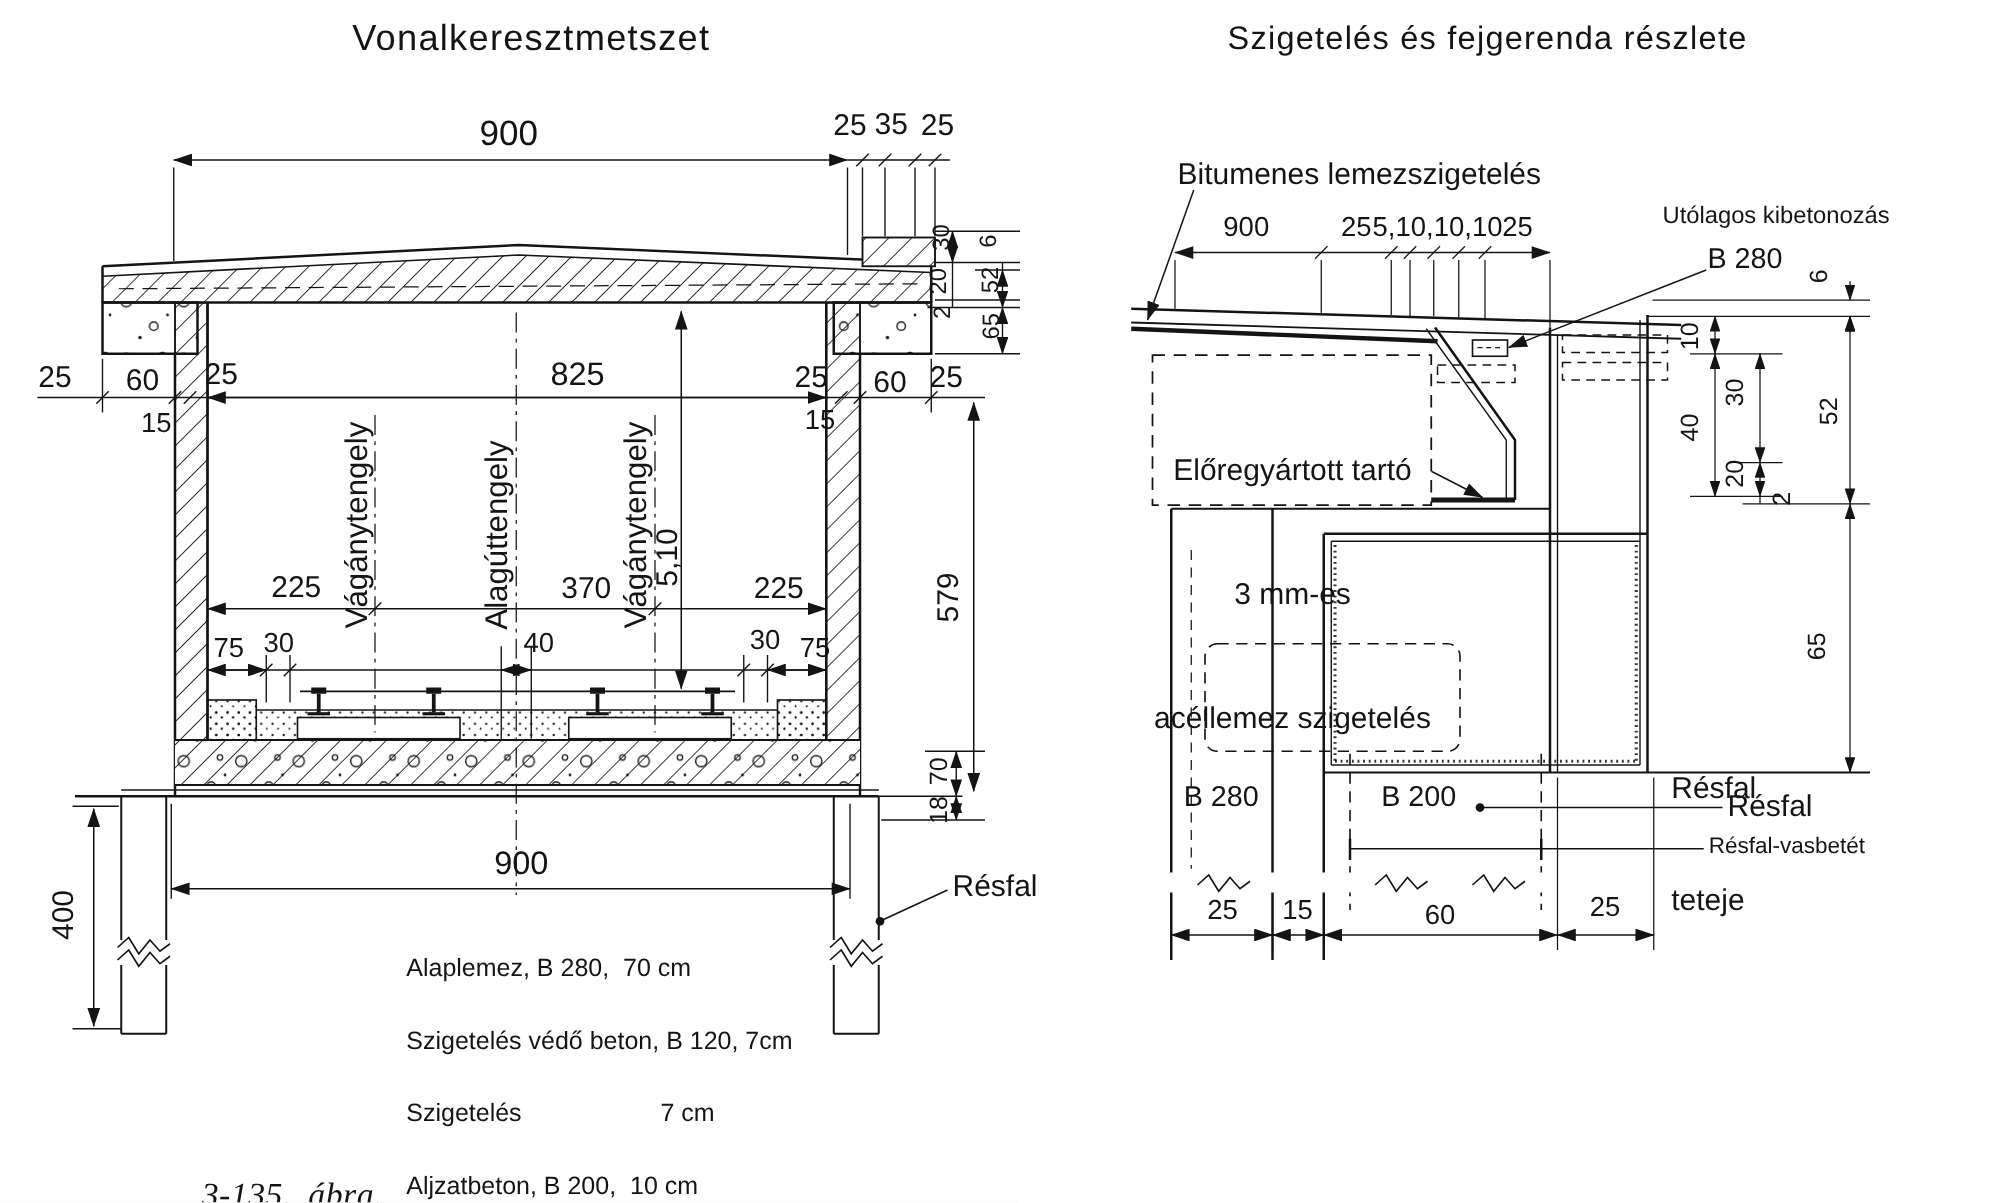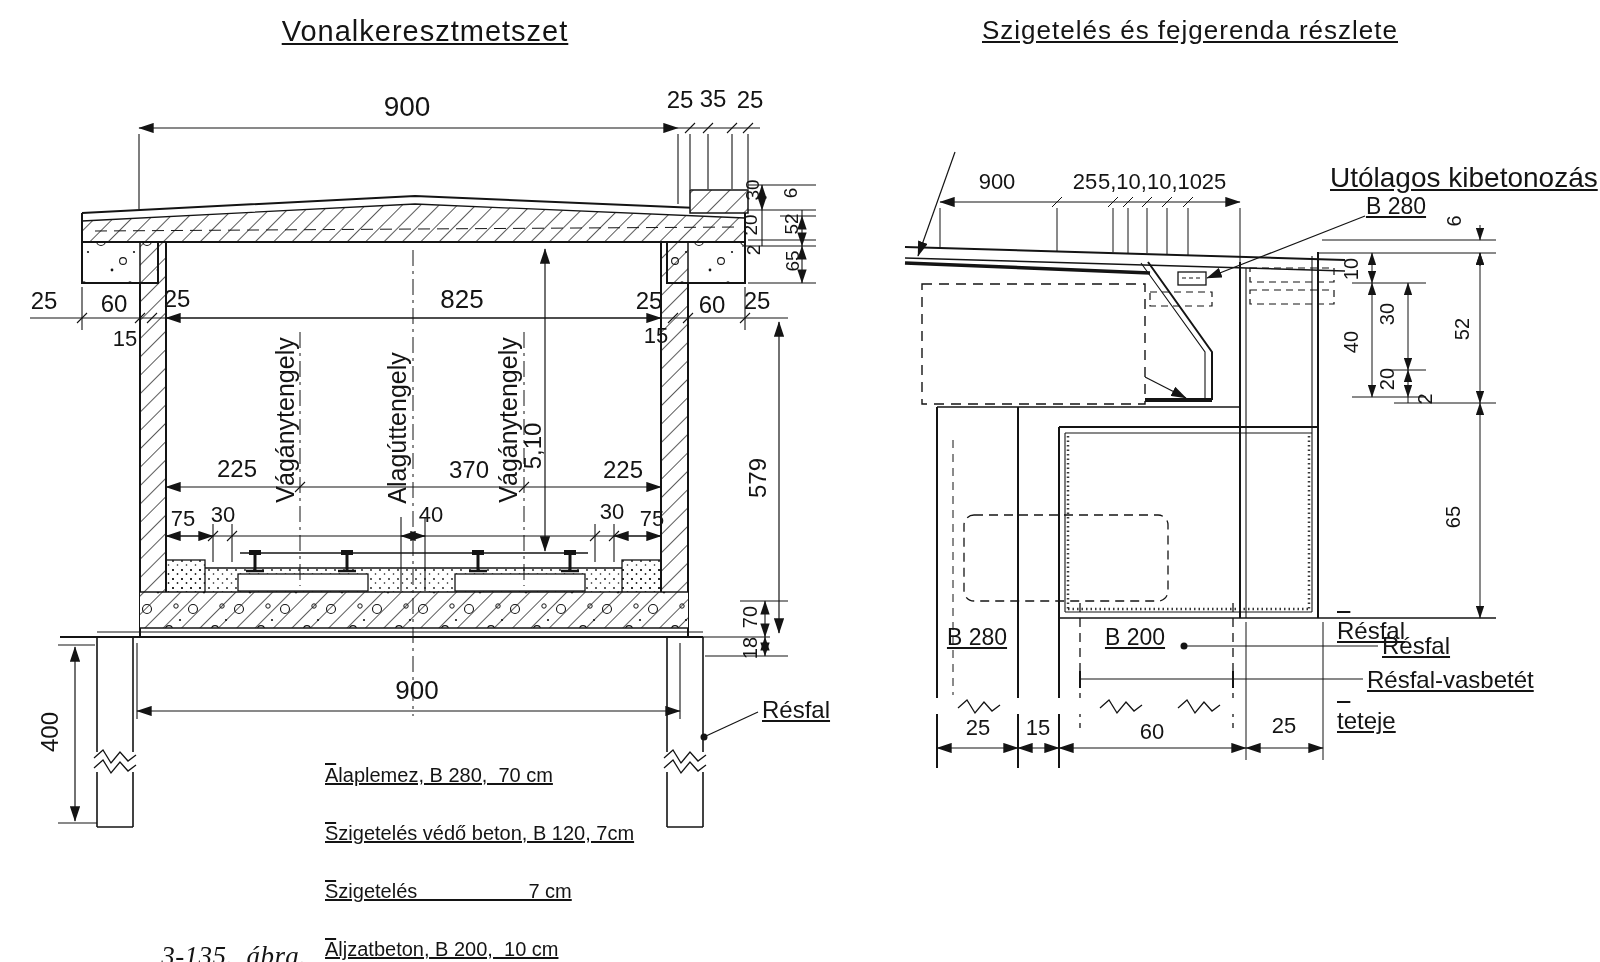--- a/index.html
+++ b/index.html
@@ -1,19 +1,19 @@
 <!DOCTYPE html>
 <html><head>
 <meta charset="utf-8">
 <style>
   html,body{margin:0;padding:0;background:#f7f7f5;}
   #page{position:relative;width:1600px;height:962px;background:#ffffff;overflow:hidden;
         font-family:"Liberation Sans", sans-serif;color:#141414;}
   #page svg{position:absolute;left:0;top:0;}
-  .lbl{position:absolute;white-space:pre;color:#141414;line-height:1.15;text-decoration:underline;}
+  .lbl{position:absolute;white-space:pre;color:#141414;line-height:1.15;}
   .ctr{transform:translateX(-50%);text-align:center;}
   .tech{font-family:"Liberation Sans", sans-serif;}
   .serif{font-family:"Liberation Serif", serif;}
   .it{font-style:italic;}
 </style>
 </head>
 <body>
 
 <div id="page">
 
@@ -382,33 +382,39 @@
         <text font-size="22" font-family="&quot;Liberation Sans&quot;, sans-serif" text-anchor="middle" dominant-baseline="middle" transform="translate(978,729) rotate(0)">25</text>
         <text font-size="22" font-family="&quot;Liberation Sans&quot;, sans-serif" text-anchor="middle" dominant-baseline="middle" transform="translate(1038,729) rotate(0)">15</text>
         <text font-size="22" font-family="&quot;Liberation Sans&quot;, sans-serif" text-anchor="middle" dominant-baseline="middle" transform="translate(1152,733) rotate(0)">60</text>
         <text font-size="22" font-family="&quot;Liberation Sans&quot;, sans-serif" text-anchor="middle" dominant-baseline="middle" transform="translate(1284,727) rotate(0)">25</text>
       </g>
 </svg>
 
 <div class="lbl tech ctr" style="left:425px;top:15px;font-size:29px;letter-spacing:1px;">Vonalkeresztmetszet</div>
 <div class="lbl tech ctr" style="left:1162px;top:16px;font-size:26px;letter-spacing:1px;margin-left:28px;">Szigetelés és fejgerenda részlete</div>
 
-<div class="lbl tech" style="left:1330px;top:162px;font-size:28px;text-align:right;">Utólagos kibetonozás</div>
+<div class="lbl tech" style="left:942px;top:126px;font-size:24px;">Bitumenes lemezszigetelés</div>
+<div class="lbl tech" style="left:1330px;top:162px;font-size:19px;text-align:right;">Utólagos kibetonozás</div>
 <div class="lbl tech ctr" style="left:1396px;top:193px;font-size:23px;">B 280</div>
 
+<div class="lbl tech ctr" style="left:1034px;top:294px;font-size:24px;line-height:33px;">
+  <div>Előregyártott tartó</div>
+  <div>3 mm-es</div>
+  <div>acéllemez szigetelés</div>
+</div>
 
 <div class="lbl tech" style="left:1337px;top:556px;font-size:24px;line-height:30px;">
   <div>Résfal</div>
   <div>teteje</div>
 </div>
 
 <div class="lbl tech ctr" style="left:977px;top:624px;font-size:23px;">B 280</div>
 <div class="lbl tech ctr" style="left:1135px;top:624px;font-size:23px;">B 200</div>
 <div class="lbl tech" style="left:1382px;top:632px;font-size:24px;">Résfal</div>
-<div class="lbl tech" style="left:1367px;top:666px;font-size:24px;">Résfal-vasbetét</div>
+<div class="lbl tech" style="left:1367px;top:666px;font-size:18px;">Résfal-vasbetét</div>
 
 <div class="lbl tech" style="left:762px;top:696px;font-size:24px;">Résfal</div>
 
 <div class="lbl tech" style="left:325px;top:727px;font-size:20px;line-height:19.4px;">
   <div>Alaplemez, B 280,  70 cm</div>
   <div>Szigetelés védő beton, B 120, 7cm</div>
   <div>Szigetelés                    7 cm</div>
   <div>Aljzatbeton, B 200,  10 cm</div>
 </div>
 

